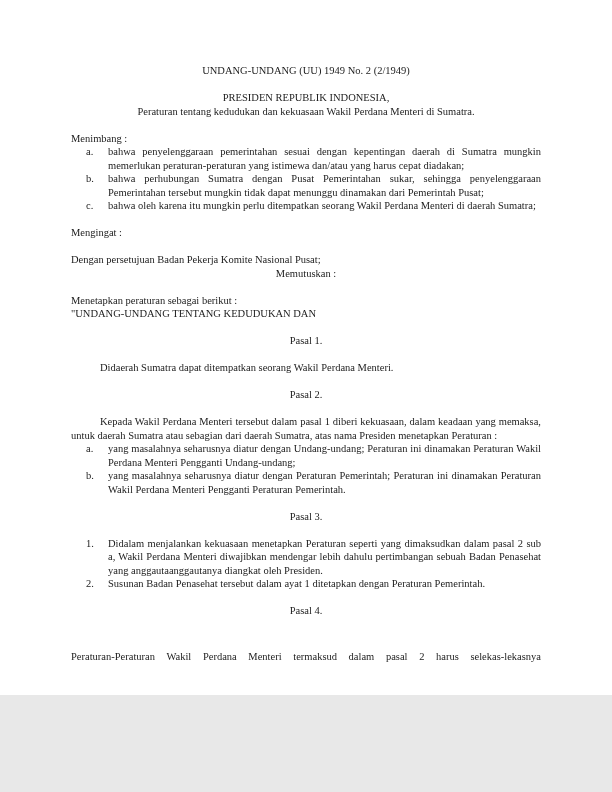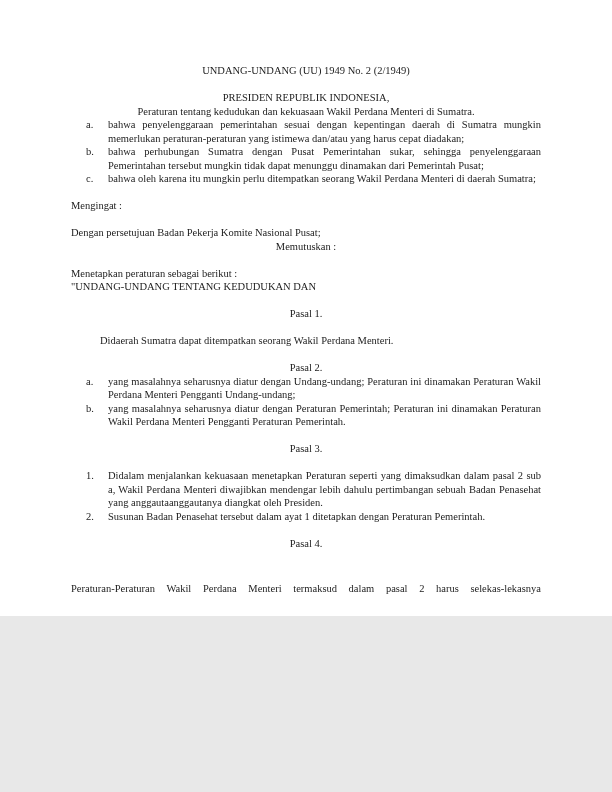--- a/index.html
+++ b/index.html
@@ -2,21 +2,21 @@
 <html><head>
 <meta charset="utf-8">
 <style>
   * { margin: 0; padding: 0; box-sizing: border-box; }
   html, body { background: #e8e8e8; }
   body {
     width: 612px; height: 792px;
     font-family: "Liberation Serif", serif;
   }
   .page {
-    width: 612px; height: 616px;
+    width: 612px; height: 695px;
     background: #ffffff;
     color: #1c1c1c;
     padding: 64px 71px 0 71px;
     font-size: 10.5px;
     line-height: 13.5px;
     overflow: hidden;
   }
   .center { text-align: center; }
   .justify { text-align: justify; }
   .full-justify { text-align: justify; text-align-last: justify; margin-top: 32px; }
@@ -30,20 +30,21 @@
 </head>
 <body>
 
 <div class="page">
 
   <div class="center">UNDANG-UNDANG (UU)  1949 No. 2 (2/1949)</div>
   <div class="center sp">PRESIDEN REPUBLIK INDONESIA,</div>
 
   <div class="center">Peraturan tentang kedudukan dan kekuasaan Wakil Perdana Menteri di Sumatra.</div>
 
+  <div class="sp">Menimbang :</div>
 
   <div class="li">
     <span class="marker">a.</span>
     <span class="li-text">bahwa penyelenggaraan pemerintahan sesuai dengan kepentingan daerah di Sumatra mungkin memerlukan peraturan-peraturan yang istimewa dan/atau yang harus cepat diadakan;</span>
   </div>
   <div class="li">
     <span class="marker">b.</span>
     <span class="li-text">bahwa perhubungan Sumatra dengan Pusat Pemerintahan sukar, sehingga penyelenggaraan Pemerintahan tersebut mungkin tidak dapat menunggu dinamakan dari Pemerintah Pusat;</span>
   </div>
   <div class="li">
@@ -56,20 +57,21 @@
   <div class="sp">Dengan persetujuan Badan Pekerja Komite Nasional Pusat;</div>
   <div class="center">Memutuskan :</div>
 
   <div class="sp">Menetapkan peraturan sebagai berikut :</div>
   <div>"UNDANG-UNDANG TENTANG KEDUDUKAN DAN</div>
 
   <div class="center sp">Pasal 1.</div>
   <div class="indent sp">Didaerah Sumatra dapat ditempatkan seorang Wakil Perdana Menteri.</div>
 
   <div class="center sp">Pasal 2.</div>
+  <div class="indent justify sp">Kepada Wakil Perdana Menteri tersebut dalam pasal 1 diberi kekuasaan, dalam keadaan yang memaksa, untuk daerah Sumatra atau sebagian dari daerah Sumatra, atas nama Presiden menetapkan Peraturan :</div>
   <div class="li">
     <span class="marker">a.</span>
     <span class="li-text">yang masalahnya seharusnya diatur dengan Undang-undang; Peraturan ini dinamakan Peraturan Wakil Perdana Menteri Pengganti Undang-undang;</span>
   </div>
   <div class="li">
     <span class="marker">b.</span>
     <span class="li-text">yang masalahnya seharusnya diatur dengan Peraturan Pemerintah; Peraturan ini dinamakan Peraturan Wakil Perdana Menteri Pengganti Peraturan Pemerintah.</span>
   </div>
 
   <div class="center sp">Pasal 3.</div>

